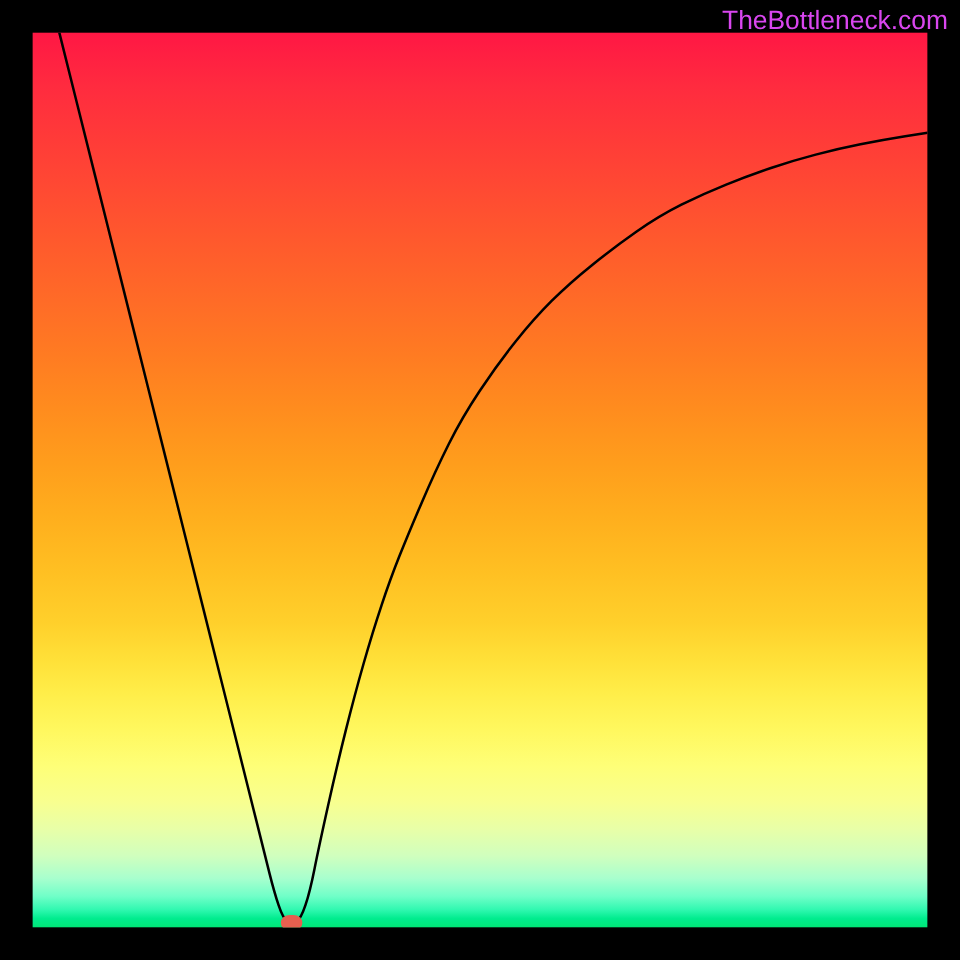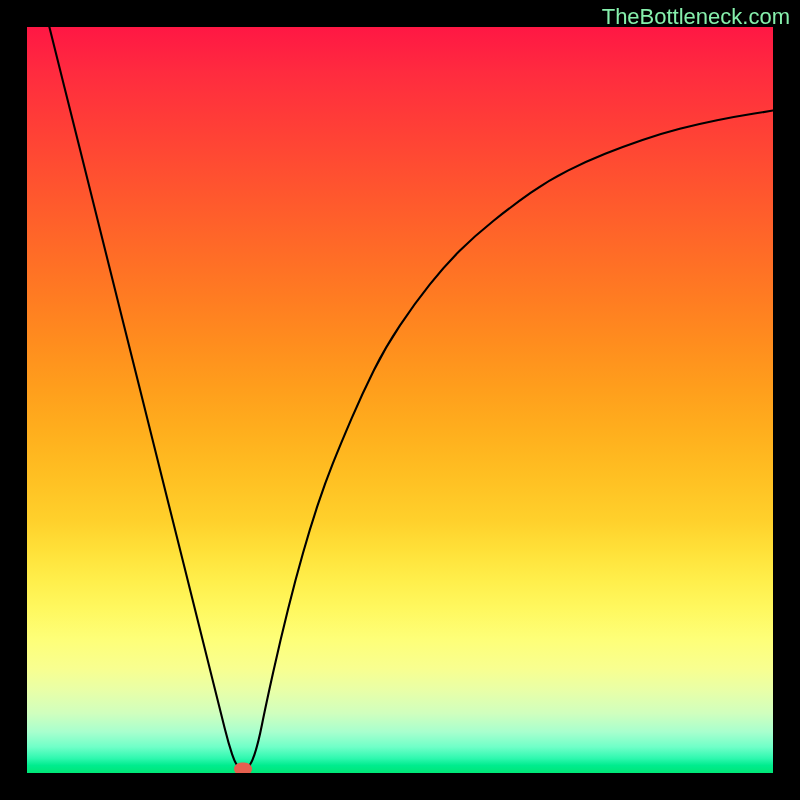--- a/index.html
+++ b/index.html
@@ -75,21 +75,21 @@
     border-radius: 50% / 60%;
     background: #e6604f;
     width: 18px;
     height: 13px;
     transform: translate(-50%, -50%);
   }
   .watermark {
     position: absolute;
     top: 4px;
     right: 10px;
-    color: #86efac;
+    color: #d946ef;
     font-size: 22px;
     font-weight: 400;
     letter-spacing: 0px;
     z-index: 5;
   }
 </style>
 </head>
 <body>
 
 <div class="outer">

